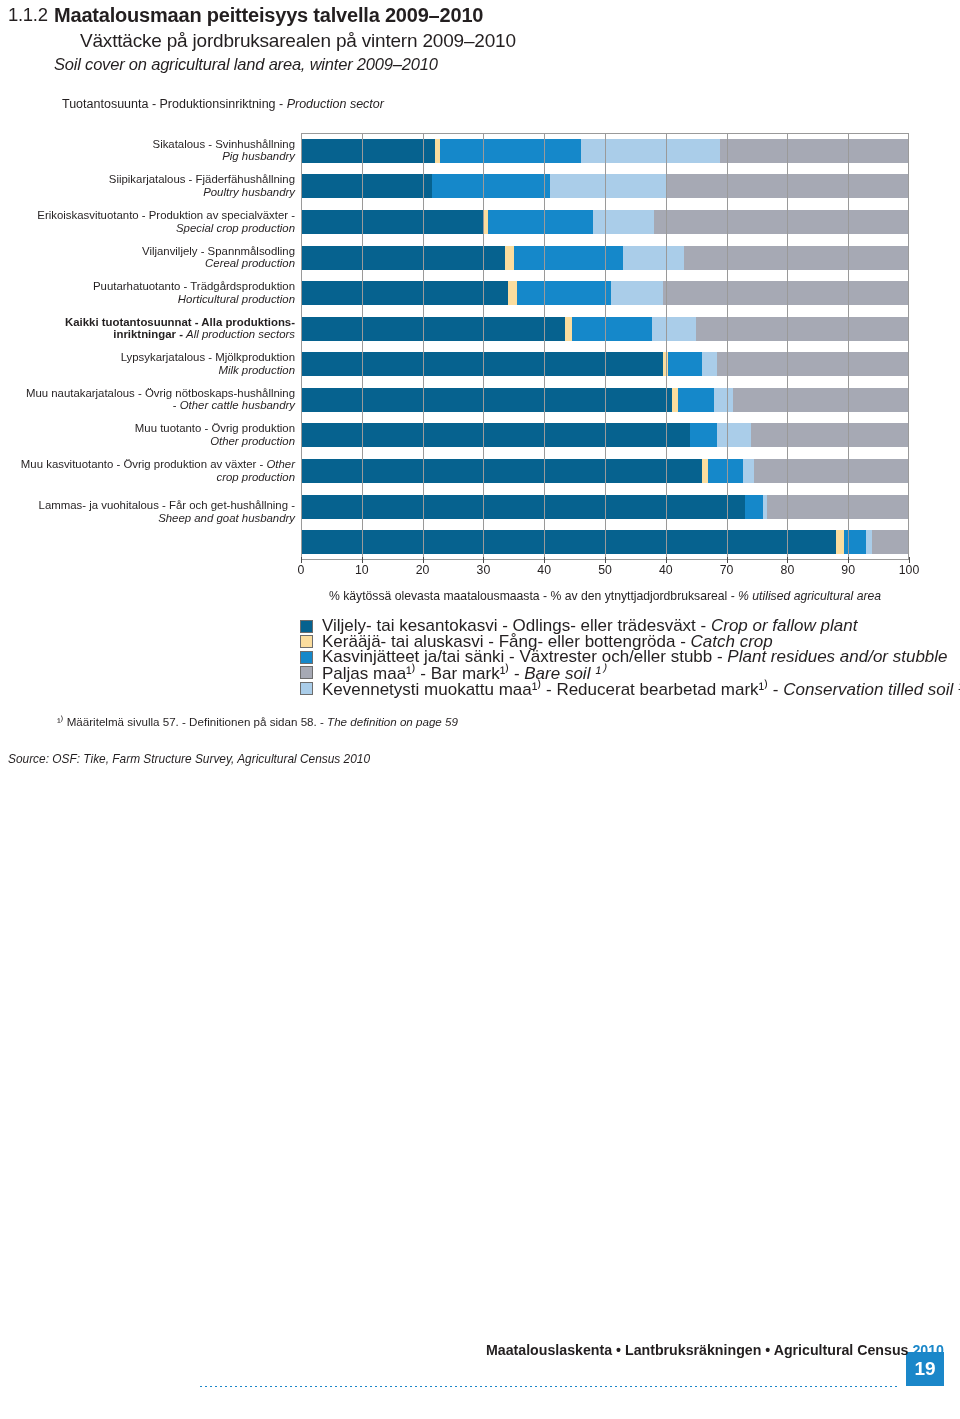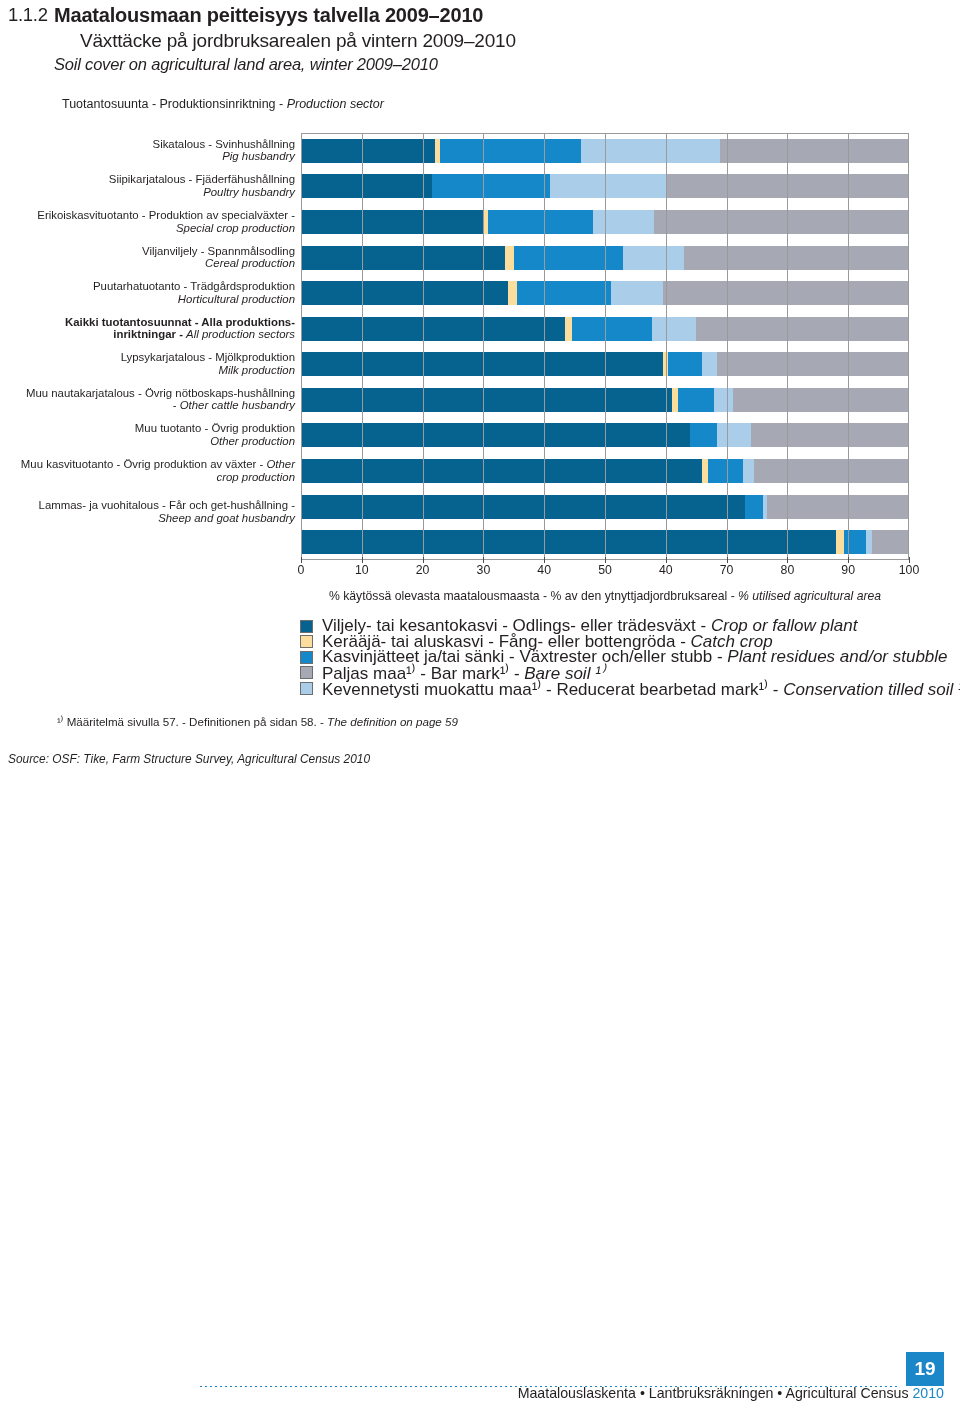--- a/index.html
+++ b/index.html
@@ -54,21 +54,21 @@
   .footnote i{font-style:italic;}
   .source{position:absolute;left:8px;top:752px;font-size:11.9px;line-height:15px;}
   .source .en{font-style:italic;}
 
   
   .pagenum{position:absolute;right:16px;top:1352px;width:38px;height:34px;background:#1b87c9;
            color:#fff;font-weight:bold;font-size:19px;display:flex;align-items:center;justify-content:center;}
   .dots{position:absolute;left:200px;right:60px;top:1386px;height:1px;
         background-image:linear-gradient(to right,#1b87c9 0 2px,transparent 2px 5px);
         background-size:5px 1px;background-repeat:repeat-x;}
-  .footer-text{position:absolute;right:16px;top:1385px;font-size:14.2px;font-weight:normal;color:#231f20;white-space:nowrap;}
+  .footer-text{position:absolute;right:16px;top:1342px;font-size:14.2px;font-weight:bold;color:#231f20;white-space:nowrap;}
   .footer-text .yr{color:#1b87c9;}
 </style>
 </head>
 <body>
 
 <div class="page">
 
   <div class="title-block">
     <div class="t-row">
       <span class="t-num">1.1.2</span>

